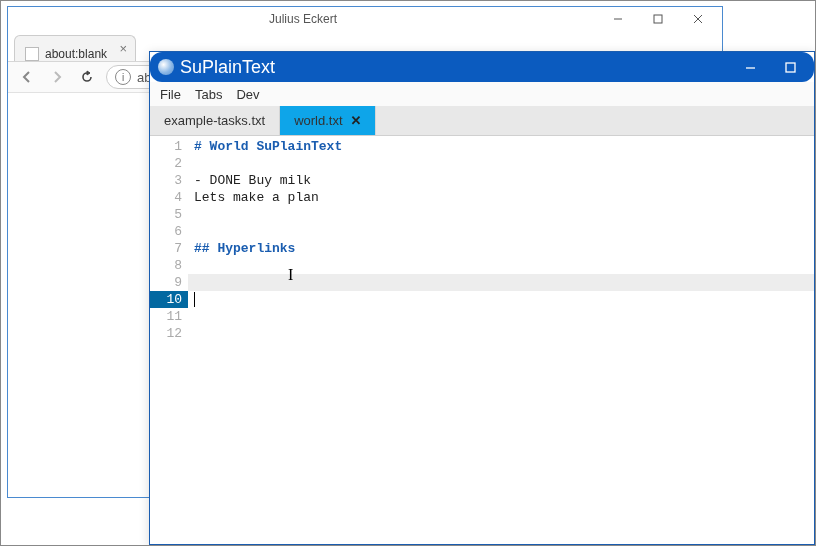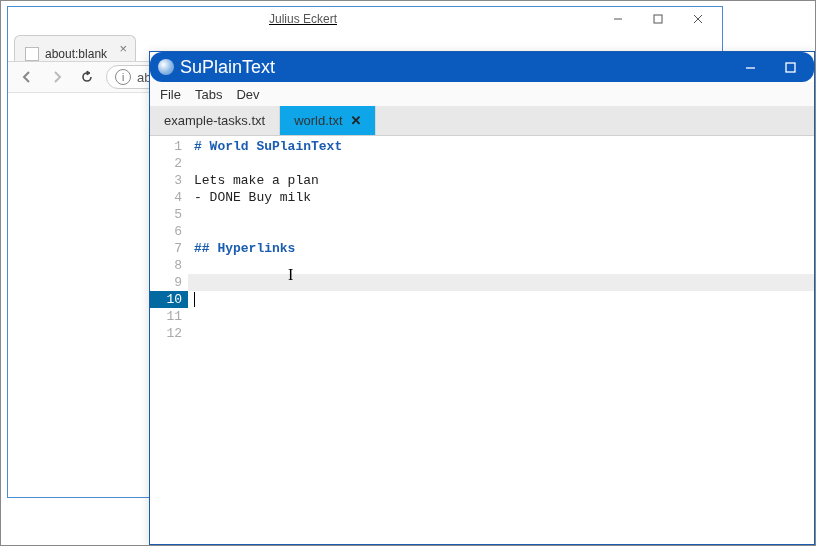--- a/index.html
+++ b/index.html
@@ -21,21 +21,20 @@
     width: 716px; height: 492px;
     border: 1px solid #4a8ad0;
     background: #fff;
     display: flex; flex-direction: column;
   }
   .bg-titlebar {
     height: 24px;
     display: flex; align-items: center; 
     padding-right: 4px;
     background: #fff;
-    text-decoration: underline;
   }
   .bg-titlebar .title { flex:1; text-align:center; color:#555; font-size:12px; }
   .bg-titlebar .btn { width:40px; height:22px; display:flex; align-items:center; justify-content:center; color:#444; }
   .bg-tabstrip {
     height: 30px; background:#fff; display:flex; align-items:flex-end; padding-left:6px;
   }
   .bg-tab {
     height:26px; display:flex; align-items:center; gap:6px;
     padding:11px 28px 0 10px;
     background:#f3f3f3; border:1px solid #ccc; border-bottom:none;
@@ -217,22 +216,22 @@
         <div class="ln">8</div>
         <div class="ln">9</div>
         <div class="ln current">10</div>
         <div class="ln">11</div>
         <div class="ln">12</div>
       </div>
     <div class="code" id="code">
       <span class="text-cursor" style="left:100px; top:130px;">I</span>
     <div class="line hl"># World SuPlainText</div>
         <div class="line"></div>
+        <div class="line">- DONE Buy milk</div>
         <div class="line">Lets make a plan</div>
-        <div class="line">- DONE Buy milk</div>
         <div class="line"></div>
         <div class="line"></div>
         <div class="line hl">## Hyperlinks</div>
         <div class="line"></div>
         <div class="line current"></div>
         <div class="line"></div>
         <div class="line"></div>
         <div class="cursor" style="left: 6px; top: 156px;"></div>
       </div>
   </div>

